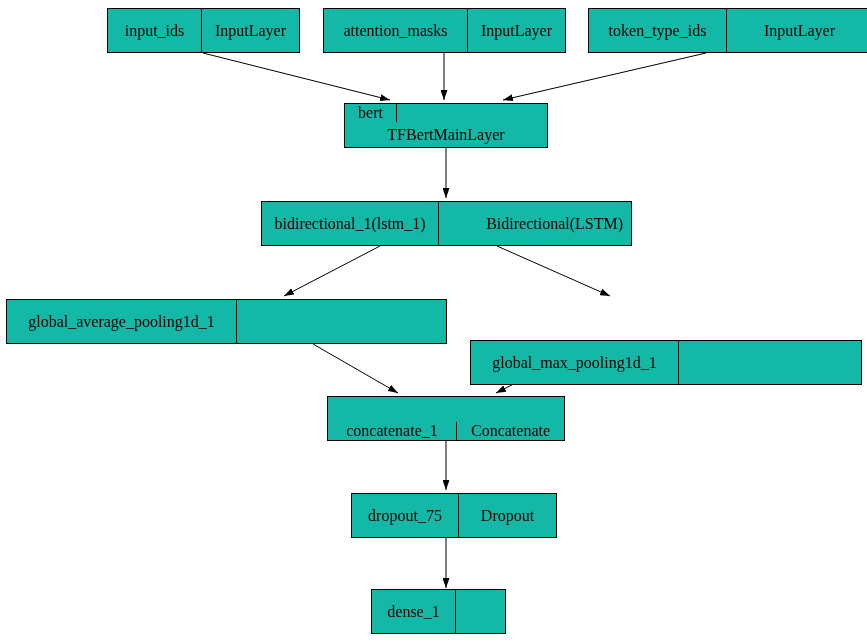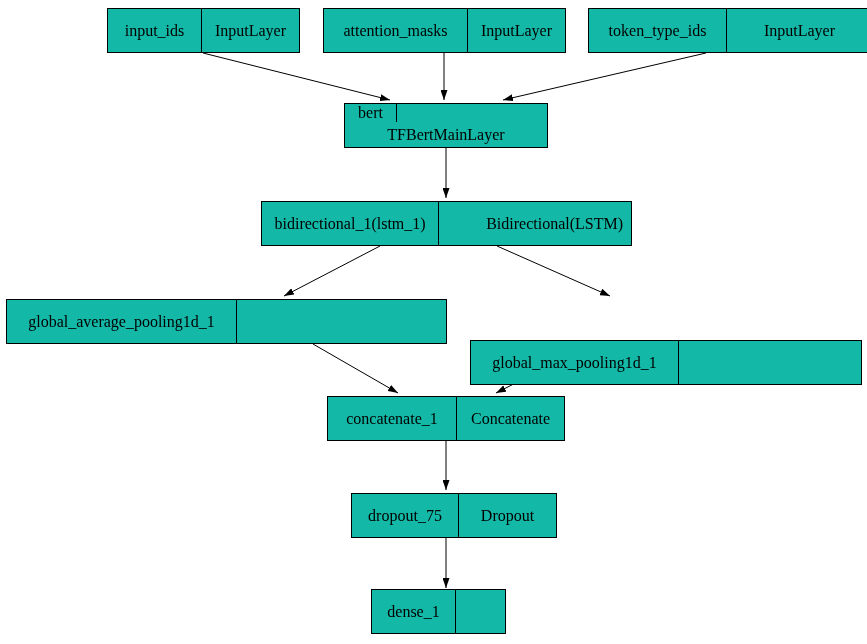--- a/index.html
+++ b/index.html
@@ -98,21 +98,21 @@
   </div>
 
   <div class="node" style="left:6px; top:299px; width:441px;">
     <span class="cell name" style="width:230px;">global_average_pooling1d_1</span>
   </div>
 
   <div class="node" style="left:470px; top:299px; width:392px;margin-top:41px;">
     <span class="cell name" style="width:208px;">global_max_pooling1d_1</span>
   </div>
 
-  <div class="node" style="left:327px; top:396px; width:238px;">
+  <div class="node" style="left:327px; top:396px; width:238px;align-items:flex-end;">
     <span class="cell name" style="width:129px;">concatenate_1</span>
     <span class="cell type">Concatenate</span>
   </div>
 
   <div class="node" style="left:351px; top:493px; width:206px;">
     <span class="cell name" style="width:107px;">dropout_75</span>
     <span class="cell type">Dropout</span>
   </div>
 
   <div class="node" style="left:371px; top:589px; width:135px;">

